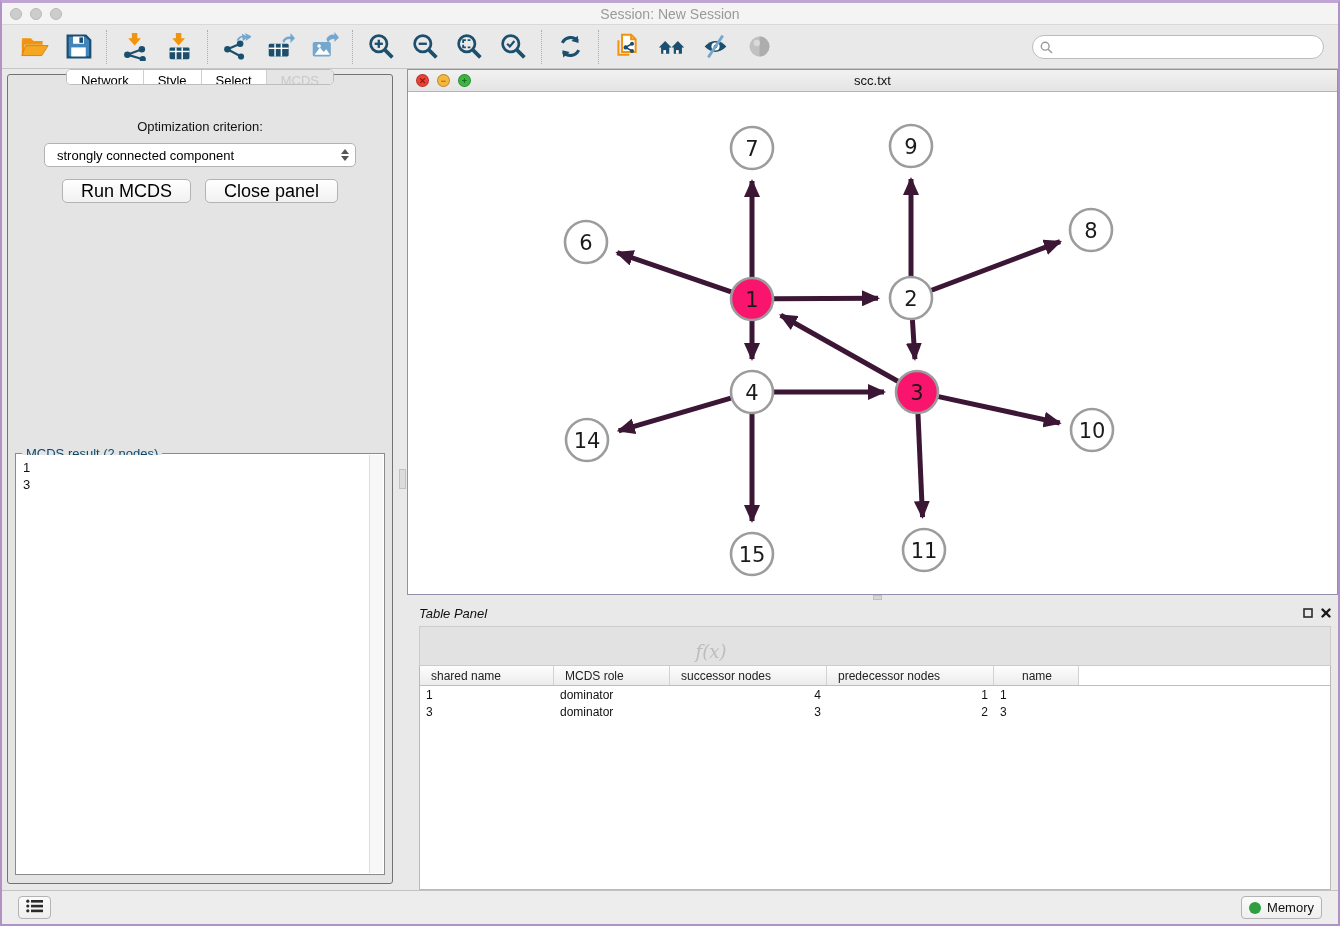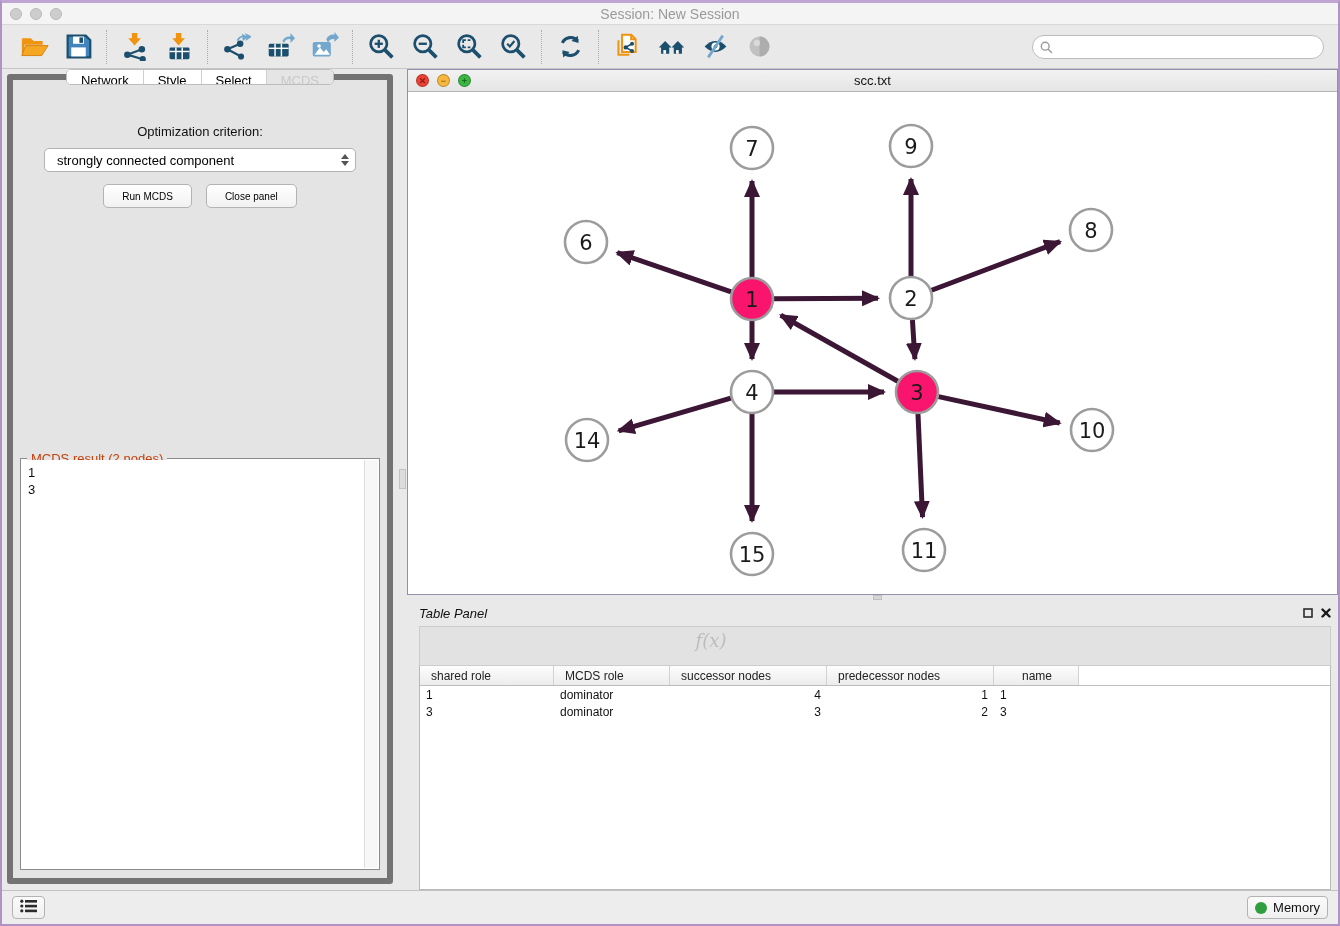--- a/index.html
+++ b/index.html
@@ -37,36 +37,36 @@
   .cp-header { height:26px; display:flex; align-items:center; padding:0 10px; }
   .cp-title { font-size:13px; color:#111; }
   .panel-ctl { margin-left:auto; display:flex; gap:8px; align-items:center; }
   .panel-ctl .pc { background:none; border:none; cursor:pointer; display:flex; padding:0; }
   .cp-tabs { height:16px; display:flex; justify-content:center; position:relative; z-index:2; }
   .seg-group { display:flex; border:1px solid #bdbdbd; border-radius:5px; overflow:hidden; background:#fff; }
   .seg { padding:3px 14px; font-size:13px; background:#fff; color:#000; border:none;
          border-right:1px solid #cfcfcf; cursor:pointer; }
   .seg:last-child { border-right:none; }
   .seg.active { background:#e5e5e5; color:#c9c9c9; }
-  .cp-content { flex:1; margin:-11px 5px 6px 5px; border:6px solid #737373; border-radius:3px;
+  .cp-content { flex:1; margin:-11px 5px 6px 5px; border:1px solid #737373; border-radius:3px;
                 background:#e4e4e4; position:relative; padding-top:26px; }
   .opt-label { text-align:center; font-size:13px; color:#111; margin-top:18px; }
   .dropdown { margin:9px auto 0 auto; width:312px; height:24px; background:#fff; border:1px solid #b3b3b3;
               border-radius:5px; display:flex; align-items:center; padding:0 6px 0 12px; cursor:pointer; }
   .dropdown .dv { font-size:13px; flex:1; }
   .dd-arrows { display:flex; flex-direction:column; gap:2px; align-items:center; }
   .dd-arrows i { display:block; width:0; height:0; border-left:4px solid transparent; border-right:4px solid transparent; }
   .dd-up { border-bottom:5px solid #555; }
   .dd-down { border-top:5px solid #555; }
   .cp-buttons { display:flex; justify-content:center; gap:14px; margin-top:12px; }
   .mac-btn { height:24px; padding:0 18px; background:linear-gradient(#ffffff,#f1f1f1); border:1px solid #b3b3b3;
-             border-radius:5px; font-size:10px; color:#000; cursor:pointer; font-family:"Liberation Sans",sans-serif; }
+             border-radius:5px; font-size:18px; color:#000; cursor:pointer; font-family:"Liberation Sans",sans-serif; }
   .result-box { position:absolute; left:7px; right:7px; top:378px; bottom:8px; border:1px solid #8a8a8a;
                 background:#fff; }
-  .result-legend { position:absolute; top:-8px; left:6px; background:#e4e4e4; padding:0 4px; font-size:13px; color:#c2410c; }
+  .result-legend { position:absolute; top:-8px; left:6px; background:#e4e4e4; padding:0 4px; font-size:13px; color:#0c4a6e; }
   .result-body { position:absolute; inset:1px 16px 1px 1px; background:#fff; padding:4px 6px; font-size:13px;
                  line-height:17px; color:#111; overflow:hidden; }
   .result-scroll { position:absolute; top:1px; bottom:1px; right:1px; width:14px; background:#f7f7f7;
                    border-left:1px solid #ddd; }
 
   
   .v-splitter { width:9px; background:#e9e9e9; position:relative; }
   .v-splitter .handle { position:absolute; top:400px; left:1px; width:7px; height:20px; background:#dcdcdc;
                         border:1px solid #c2c2c2; }
   .h-splitter { height:5px; background:#e9e9e9; position:relative; }
@@ -86,38 +86,38 @@
   .net-title { position:absolute; left:0; right:0; text-align:center; font-size:13px; color:#111; }
   .net-canvas { flex:1; background:#fff; position:relative; }
   .net-canvas svg { position:absolute; inset:0; }
 
   
   .table-panel { flex:1; display:flex; flex-direction:column; min-height:0; padding:0 7px 0 12px; }
   .tp-header { height:26px; display:flex; align-items:center;font-style:italic; }
   .tp-title { font-size:13px; color:#111; }
   .tp-toolbar { height:40px; background:#e2e2e2; border:1px solid #cccccc; display:flex; align-items:center;
                 padding:0 8px; gap:4px; }
-  .tp-btn { width:34px; height:32px; background:none; border:none; display:flex; align-items:flex-start;
+  .tp-btn { width:34px; height:32px; background:none; border:none; display:flex; align-items:flex-end;
             justify-content:center; cursor:pointer; }
   .fx-label { font-family:"DejaVu Serif", serif; font-style:italic; font-size:18px; color:#bcbcbc; }
   .tp-table { flex:1; background:#fff; border:1px solid #b9b9b9; border-top:none; overflow:hidden;
               display:flex; flex-direction:column; }
   .thead { display:flex; border-bottom:1px solid #bdbdbd; height:20px; flex:0 0 auto; }
   .th { display:flex; align-items:center; gap:5px; padding:0 4px 0 6px; font-size:12px; color:#222;
         background:linear-gradient(#fdfdfd,#ececec); border-right:1px solid #d2d2d2; cursor:pointer; }
   .th.center { justify-content:center; }
   .th-fill { flex:1; background:#fff; }
   .trow { display:flex; height:17px; align-items:center; cursor:default; }
   .td { font-size:12px; color:#111; padding:0 6px; overflow:hidden; white-space:nowrap; }
   .td.right { text-align:right; }
   .tp-tabs { height:32px; display:flex; align-items:center; justify-content:center; flex:0 0 auto; }
 
   
   .statusbar { height:34px; background:#ededed; border-top:1px solid #c3c3c3; display:flex;
-               align-items:center; padding:0 10px; flex:0 0 auto; }
+               align-items:center; padding:0 16px; flex:0 0 auto; }
   .sb-btn { height:23px; background:linear-gradient(#fbfbfb,#efefef); border:1px solid #b3b3b3; border-radius:4px;
             display:flex; align-items:center; justify-content:center; padding:0 7px; gap:6px; cursor:pointer;
             font-size:13px; color:#111; font-family:"Liberation Sans",sans-serif; }
   .mem-dot { width:12px; height:12px; border-radius:50%; background:#2f9e3f; display:inline-block; }
 </style>
 </head>
 <body>
 
 <div class="app">
 
@@ -571,21 +571,21 @@
                     <g fill="#8d8d8d">
                       <rect x="4" y="0" width="3" height="3"></rect>
                       <rect x="0" y="7.5" width="3" height="3"></rect>
                       <rect x="7.5" y="7.5" width="3" height="3"></rect>
                     </g>
                     <g stroke="#8d8d8d" stroke-width="1" fill="none">
                       <path d="M5.5 3v2.5M1.5 7.5V5.5h8v2"></path>
                     </g>
                   </svg>
                 </span>
-                <span>shared role</span>
+                <span>shared name</span>
               </div>
               <div class="th" style="width: 116px;">
                 <span style="display: flex;">
                   <svg viewBox="0 0 11 11">
                     <g fill="#8d8d8d">
                       <rect x="4" y="0" width="3" height="3"></rect>
                       <rect x="0" y="7.5" width="3" height="3"></rect>
                       <rect x="7.5" y="7.5" width="3" height="3"></rect>
                     </g>
                     <g stroke="#8d8d8d" stroke-width="1" fill="none">

